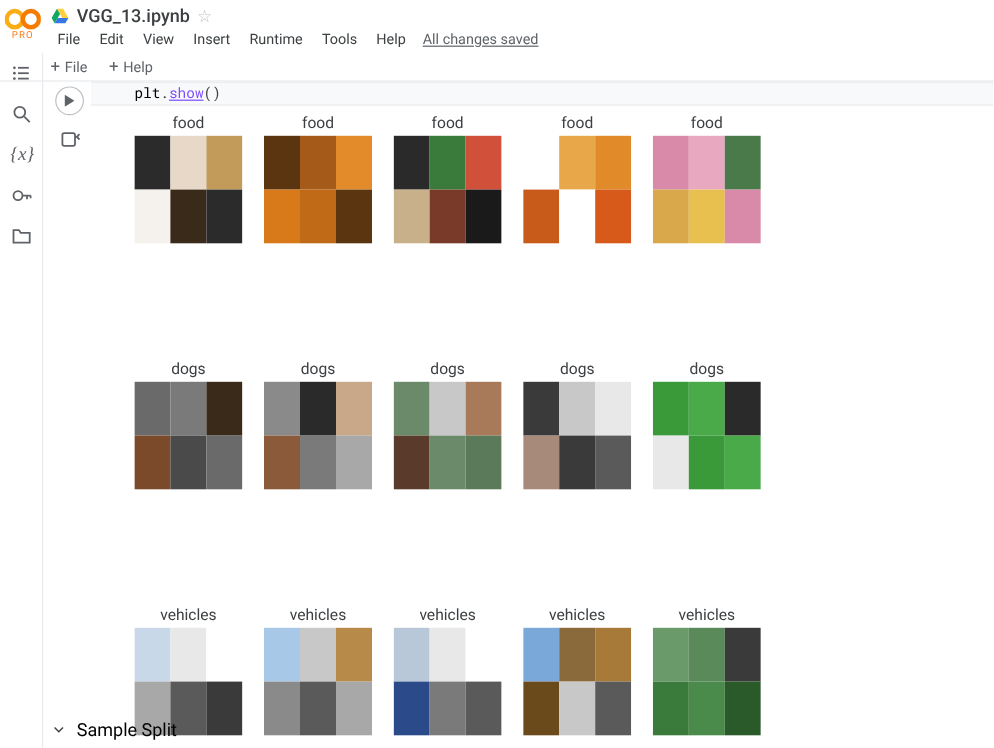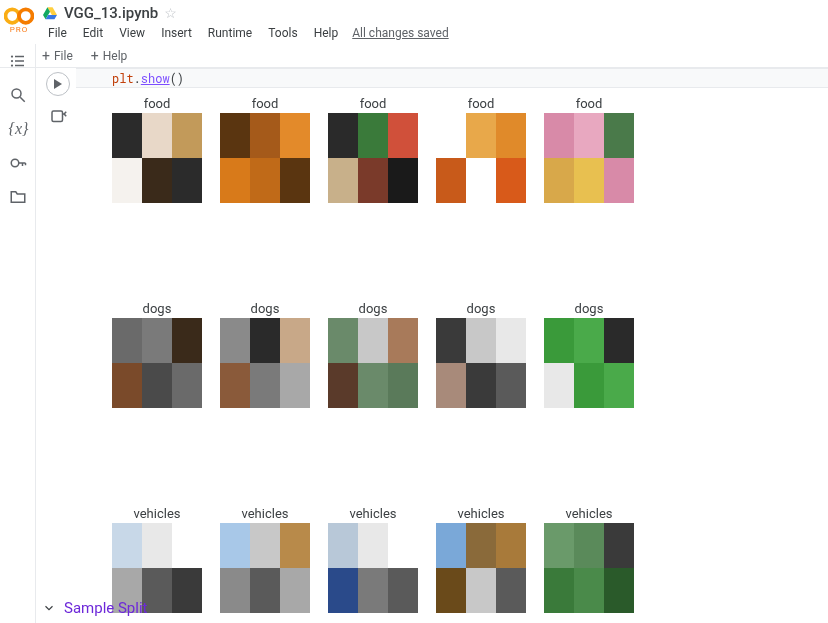--- a/index.html
+++ b/index.html
@@ -18,33 +18,33 @@
   .toolbar { position: absolute; left: 38px; top: 44px; height: 24px; display: flex; align-items: center; gap: 10px; font-size: 12px; color: #5f6368; }
   .tb-btn { display: flex; align-items: center; gap: 4px; cursor: pointer; padding: 2px 4px; }
   .plus { font-size: 14px; color: #5f6368; }
   .left-rail { position: absolute; left: 0; top: 44px; width: 36px; display: flex; flex-direction: column; align-items: center; gap: 16px; padding-top: 8px; border-right: 1px solid #e8eaed; height: calc(623px - 44px); }
   .rail-icon { width: 18px; height: 18px; color: #5f6368; cursor: pointer; }
   .main { position: absolute; left: 36px; top: 68px; right: 0; bottom: 0; overflow: hidden; }
   .cell-gutter { position: absolute; left: 4px; top: 0; width: 36px; display: flex; flex-direction: column; align-items: center; gap: 10px; padding-top: 4px; }
   .run-btn { width: 24px; height: 24px; border-radius: 50%; border: 1px solid #bdc1c6; display: flex; align-items: center; justify-content: center; cursor: pointer; color: #5f6368; background:#fff; }
   .clear-btn { width: 22px; height: 22px; color: #5f6368; cursor: pointer; display:flex; align-items:center; justify-content:center; }
   .code-strip { position: absolute; left: 40px; right: 0; top: 0; height: 20px; background: #f8f9fa; border-top: 1px solid #e8eaed; border-bottom: 1px solid #e8eaed; padding-left: 36px; display: flex; align-items: center; font-family: "Roboto Mono", Consolas, monospace; font-size: 12px; }
-  .tok-id { color: #c2410c; }
+  .tok-id { color: #000000; }
   .tok-punc { color: #3c4043; }
   .tok-fn { color: #7c4dff; text-decoration: underline; }
   .tok-par { color: #3c4043; }
   .output { position: absolute; left: 76px; top: 24px; right: 0; bottom: 0; }
   .grid { display: flex; flex-direction: column; gap: 98px; padding-top: 4px; }
   .row { display: flex; gap: 18px; }
   .img-col { width: 90px; display: flex; flex-direction: column; align-items: center; }
   .img-label { font-size: 13px; color: #3c4043; margin-bottom: 2px; }
   .img-box { width: 90px; height: 90px; }
   .heading-row { position: absolute; left: 36px; bottom: 6px; display: flex; align-items: center; gap: 8px; padding-left: 6px; }
   .chev { color: #3c4043; }
-  .heading { font-size: 15px; color: #6d28d9; }
+  .heading { font-size: 15px; color: #000000; }
   svg { display: block; }
 </style>
 </head>
 <body>
 
 <div class="top-area">
 
   <div class="logo-holder">
     <svg class="logo" viewBox="0 0 40 28">
       <circle cx="11" cy="14" r="9" fill="none" stroke="#faad14" stroke-width="5"></circle>

